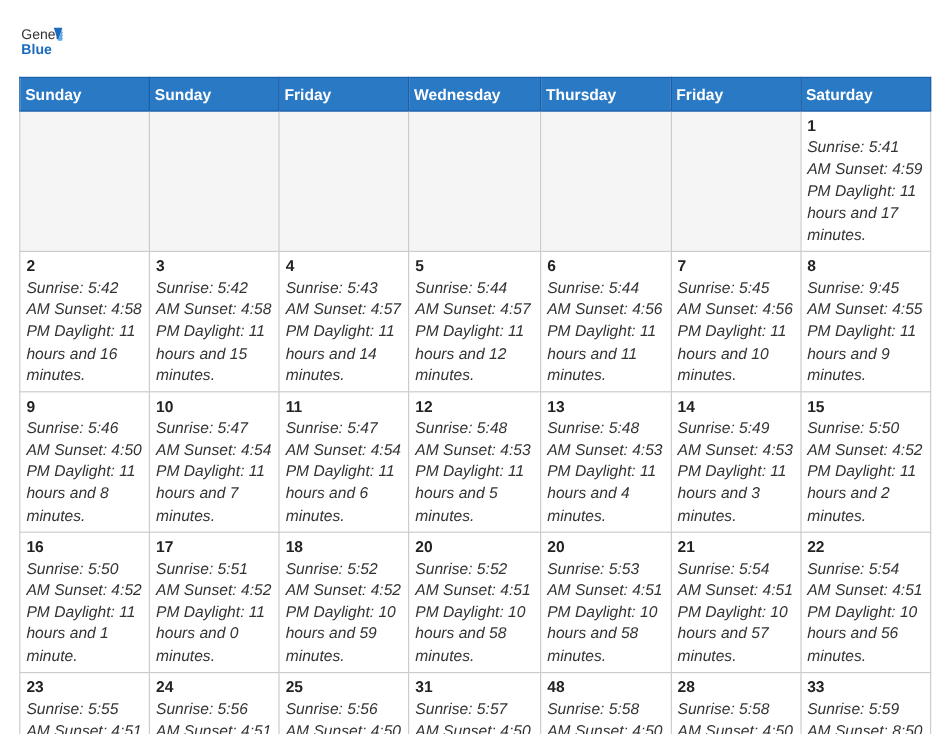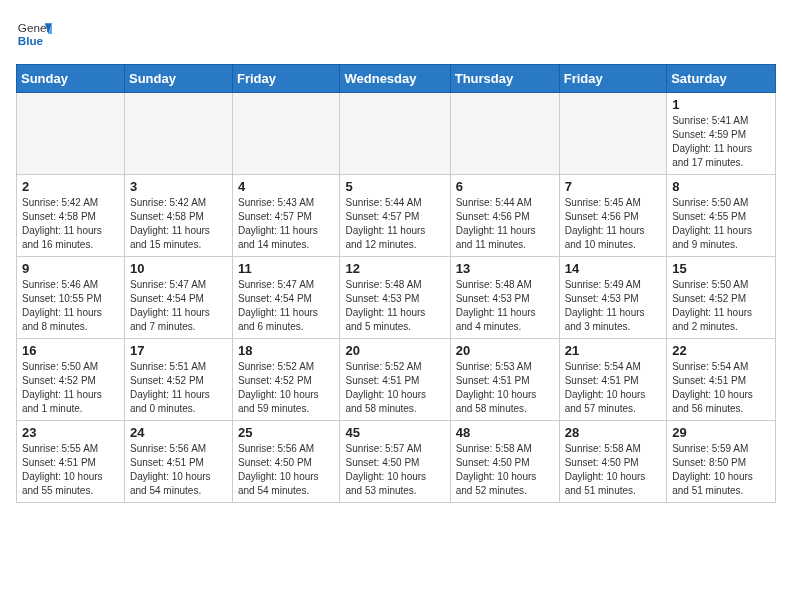--- a/index.html
+++ b/index.html
@@ -65,23 +65,24 @@
       background: #f5f5f5;
     }
     .day-number {
       font-size: 13px;
       font-weight: bold;
       color: #222;
       display: block;
       margin-bottom: 2px;
     }
     .day-info {
-      font-size: 10px;
+      font-size: 13px;
       color: #333;
       line-height: 1.4;
+      font-style: italic;
     }
     .last-row td {
       min-height: 60px;
     }
   </style>
 </head>
 <body>
 
 <div class="header-area">
   <div class="logo-area">
@@ -157,30 +158,30 @@
 Daylight: 11 hours and 11 minutes.</div>
         </td>
         <td>
           <span class="day-number">7</span>
           <div class="day-info">Sunrise: 5:45 AM
 Sunset: 4:56 PM
 Daylight: 11 hours and 10 minutes.</div>
         </td>
         <td>
           <span class="day-number">8</span>
-          <div class="day-info">Sunrise: 5:50 AM
+          <div class="day-info">Sunrise: 9:45 AM
 Sunset: 4:55 PM
 Daylight: 11 hours and 9 minutes.</div>
         </td>
       </tr>
       <tr>
         <td>
           <span class="day-number">9</span>
           <div class="day-info">Sunrise: 5:46 AM
-Sunset: 10:55 PM
+Sunset: 4:50 PM
 Daylight: 11 hours and 8 minutes.</div>
         </td>
         <td>
           <span class="day-number">10</span>
           <div class="day-info">Sunrise: 5:47 AM
 Sunset: 4:54 PM
 Daylight: 11 hours and 7 minutes.</div>
         </td>
         <td>
           <span class="day-number">11</span>
@@ -270,38 +271,38 @@
 Sunset: 4:51 PM
 Daylight: 10 hours and 54 minutes.</div>
         </td>
         <td>
           <span class="day-number">25</span>
           <div class="day-info">Sunrise: 5:56 AM
 Sunset: 4:50 PM
 Daylight: 10 hours and 54 minutes.</div>
         </td>
         <td>
-          <span class="day-number">45</span>
+          <span class="day-number">31</span>
           <div class="day-info">Sunrise: 5:57 AM
 Sunset: 4:50 PM
 Daylight: 10 hours and 53 minutes.</div>
         </td>
         <td>
           <span class="day-number">48</span>
           <div class="day-info">Sunrise: 5:58 AM
 Sunset: 4:50 PM
 Daylight: 10 hours and 52 minutes.</div>
         </td>
         <td>
           <span class="day-number">28</span>
           <div class="day-info">Sunrise: 5:58 AM
 Sunset: 4:50 PM
 Daylight: 10 hours and 51 minutes.</div>
         </td>
         <td>
-          <span class="day-number">29</span>
+          <span class="day-number">33</span>
           <div class="day-info">Sunrise: 5:59 AM
 Sunset: 8:50 PM
 Daylight: 10 hours and 51 minutes.</div>
         </td>
       </tr>
     </tbody>
 </table>
 
 </body></html>

